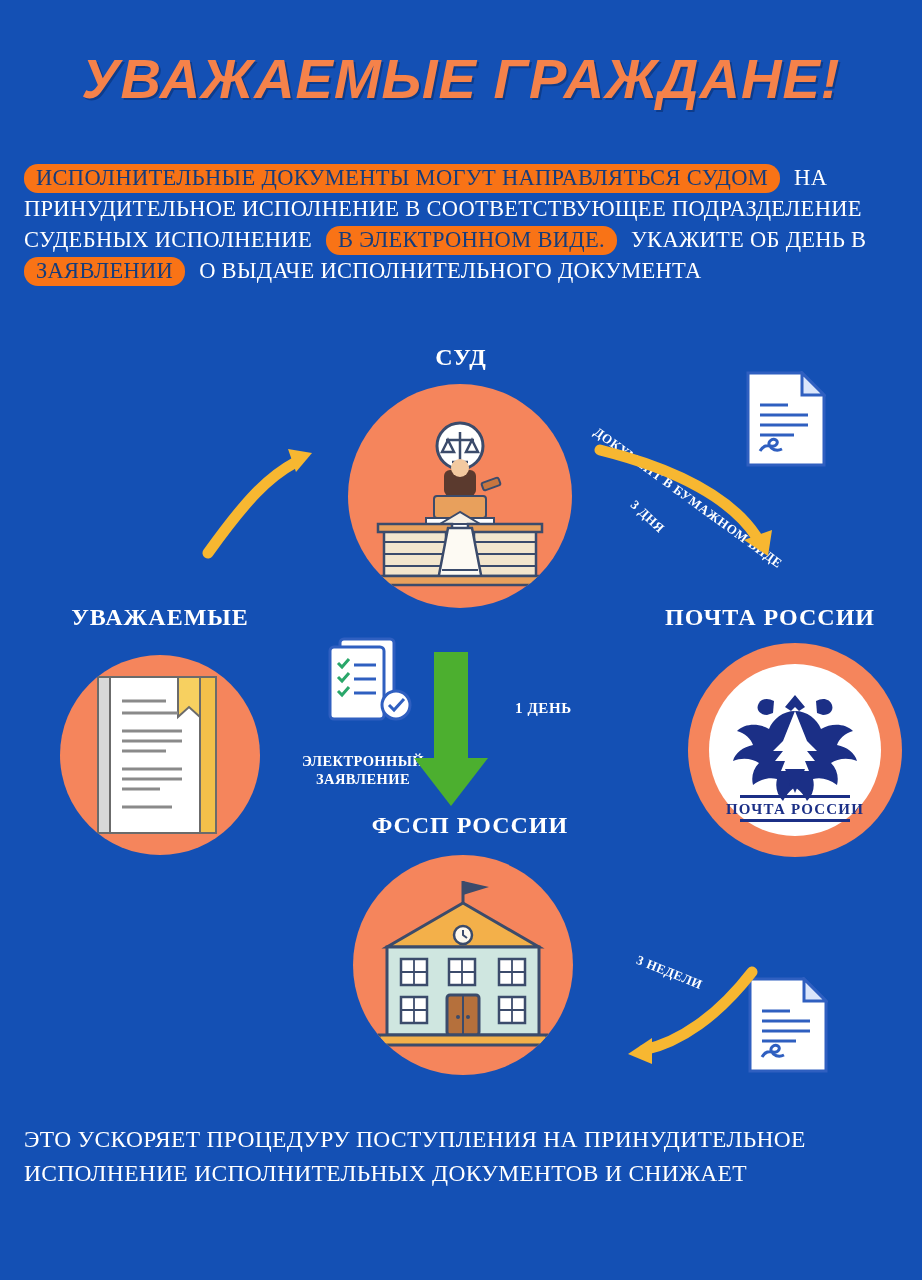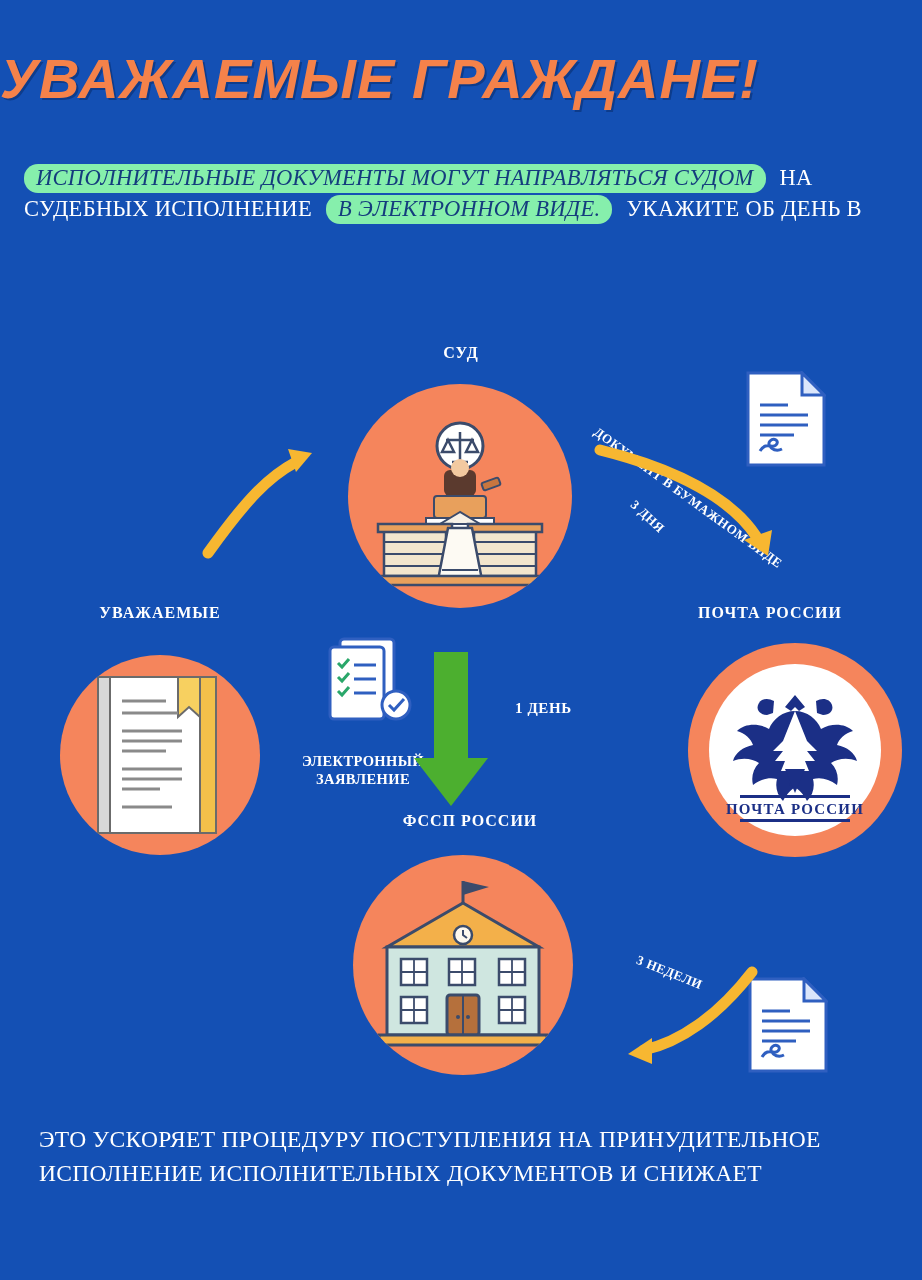--- a/index.html
+++ b/index.html
@@ -20,21 +20,21 @@
     width: 922px;
     height: 1280px;
   }
 
   
   .title {
     position: absolute;
     top: 46px;
     left: 0;
     width: 922px;
-    text-align: left;
+    text-align: center;
     font-family: "Liberation Sans", sans-serif;
     font-weight: bold;
     font-style: italic;
     font-size: 56px;
     letter-spacing: 1px;
     color: #f5824a;
     text-shadow: 2px 2px 0 #0d3c8c;
   }
 
   
@@ -47,39 +47,38 @@
     line-height: 31px;
     letter-spacing: 0.3px;
     text-align: justify;
     text-align-last: left;
   }
   .intro .ln {
     display: block;
     white-space: nowrap;
   }
   .hl {
-    background: #86efac;
+    background: #f97316;
     color: #143c7d;
     border-radius: 14px;
     padding: 1px 12px 2px 12px;
     display: inline-block;
     line-height: 26px;
-    font-style: italic;
   }
   .sp-m {
     display: inline-block;
     width: 14px;
   }
 
   
   .nlabel {
     position: absolute;
     font-family: "Liberation Serif", serif;
     font-weight: bold;
-    font-size: 16px;
+    font-size: 24px;
     letter-spacing: 1px;
     color: #ffffff;
     text-align: center;
     white-space: nowrap;
   }
   #label-sud      { top: 344px; left: 0;   width: 922px; }
   #label-zayav    { top: 604px; left: 30px; width: 260px; }
   #label-pochta   { top: 604px; left: 640px; width: 260px; }
   #label-fssp     { top: 812px; left: 300px; width: 340px; }
 
@@ -135,40 +134,43 @@
   .outro {
     position: absolute;
     top: 1122px;
     left: 24px;
     width: 874px;
     font-size: 23.5px;
     line-height: 34px;
     letter-spacing: .3px;
     text-align: justify;
     text-align-last: left;
-    margin-left: 15px;
   }
   .outro .ln { display: block; white-space: nowrap; }
 
   svg { display: block; }
   .abs { position: absolute; }
 </style>
 </head>
 <body>
 
 <div class="poster">
 
   <div class="title">УВАЖАЕМЫЕ ГРАЖДАНЕ!</div>
 
   <div class="intro">
     <span class="ln">
       <span class="hl">ИСПОЛНИТЕЛЬНЫЕ  ДОКУМЕНТЫ  МОГУТ  НАПРАВЛЯТЬСЯ  СУДОМ</span><span class="sp-m"></span><span>НА</span>
     </span>
+    <span class="ln">ПРИНУДИТЕЛЬНОЕ ИСПОЛНЕНИЕ В СООТВЕТСТВУЮЩЕЕ ПОДРАЗДЕЛЕНИЕ</span>
     <span class="ln">
       <span>СУДЕБНЫХ  ИСПОЛНЕНИЕ</span><span class="sp-m"></span><span class="hl">В  ЭЛЕКТРОННОМ  ВИДЕ.</span><span class="sp-m"></span><span>УКАЖИТЕ ОБ  ДЕНЬ В</span>
+    </span>
+    <span class="ln">
+      <span class="hl">ЗАЯВЛЕНИИ</span><span class="sp-m"></span><span>О ВЫДАЧЕ  ИСПОЛНИТЕЛЬНОГО  ДОКУМЕНТА</span>
     </span>
   </div>
 
   <div class="nlabel" id="label-sud">СУД</div>
   <div class="nlabel" id="label-zayav">УВАЖАЕМЫЕ</div>
   <div class="nlabel" id="label-pochta">ПОЧТА РОССИИ</div>
   <div class="nlabel" id="label-fssp">ФССП РОССИИ</div>
 
   <div class="elabel" id="label-edoc">
     <span>ЭЛЕКТРОННЫЙ</span><br>

